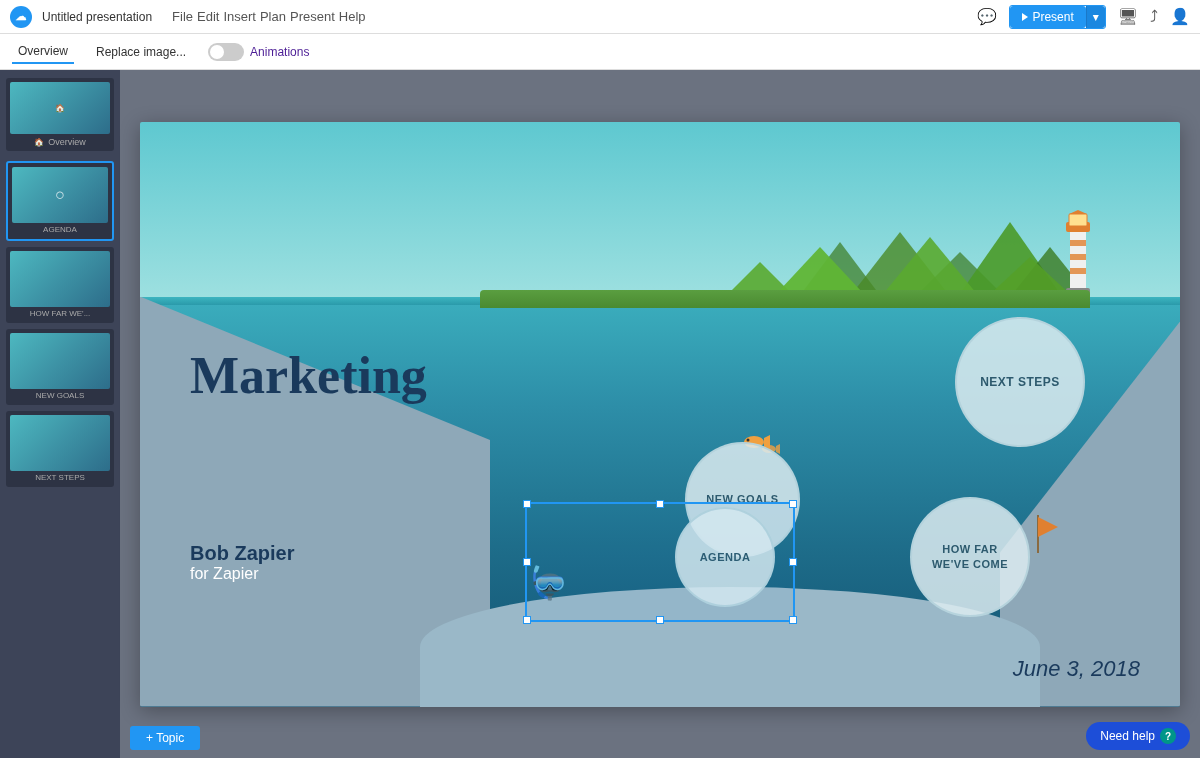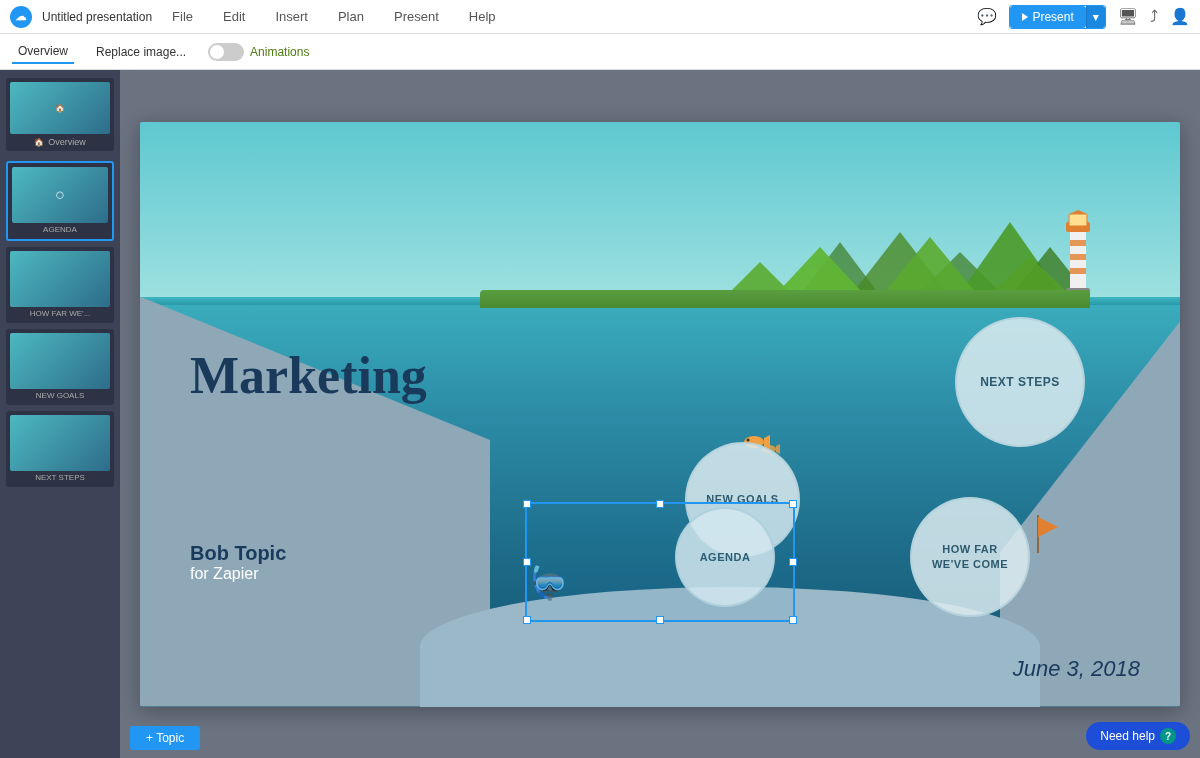--- a/index.html
+++ b/index.html
@@ -7,21 +7,21 @@
 
     
     #topbar {
       display: flex; align-items: center; height: 34px;
       background: #fff; border-bottom: 1px solid #ddd;
       padding: 0 10px; gap: 10px;
     }
     #topbar .logo { width: 22px; height: 22px; background: #2196f3; border-radius: 50%; display: flex; align-items: center; justify-content: center; }
     #topbar .logo span { color: white; font-size: 11px; font-weight: bold; }
     #topbar .app-title { font-size: 12px; color: #333; margin-right: 10px; }
-    #topbar .menu-items { display: flex; gap: 30px; justify-content: center; }
+    #topbar .menu-items { display: flex; gap: 4px; justify-content: center; }
     #topbar .menu-item { font-size: 13px; color: #555; cursor: pointer; }
     #topbar .right-actions { margin-left: auto; display: flex; align-items: center; gap: 12px; }
     #topbar .present-btn {
       background: #2196f3; color: white; border: none; border-radius: 3px;
       padding: 4px 12px; font-size: 12px; cursor: pointer; display: flex; align-items: center; gap: 4px;
     }
     #topbar .present-btn .triangle { width: 0; height: 0; border-top: 4px solid transparent; border-bottom: 4px solid transparent; border-left: 6px solid white; }
     #topbar .present-dropdown { background: #1a87e0; color: white; border: none; border-left: 1px solid #1a78c8; padding: 4px 6px; font-size: 12px; cursor: pointer; border-radius: 0 3px 3px 0; }
     .icon-btn { background: none; border: none; cursor: pointer; font-size: 16px; color: #555; }
 
@@ -29,21 +29,21 @@
     #subtoolbar {
       display: flex; align-items: center; height: 36px;
       background: #fff; border-bottom: 1px solid #ddd;
       padding: 0 12px; gap: 16px;
     }
     #subtoolbar .sub-btn { font-size: 12px; color: #333; cursor: pointer; font-weight: 500; padding: 4px 6px; }
     #subtoolbar .sub-btn.active { border-bottom: 2px solid #2196f3; }
     #subtoolbar .toggle-container { display: flex; align-items: center; gap: 6px; }
     #subtoolbar .toggle { width: 36px; height: 18px; background: #ccc; border-radius: 9px; position: relative; cursor: pointer; }
     #subtoolbar .toggle-knob { width: 14px; height: 14px; background: white; border-radius: 50%; position: absolute; top: 2px; left: 2px; }
-    #subtoolbar .toggle-label { font-size: 12px; color: #4d7c0f; }
+    #subtoolbar .toggle-label { font-size: 12px; color: #4c1d95; }
 
     
     #main { display: flex; height: calc(758px - 70px); }
 
     
     #sidebar { width: 120px; background: #3d4458; display: flex; flex-direction: column; padding: 8px 6px; gap: 6px; overflow-y: auto; }
     .slide-thumb { background: #2d3344; border-radius: 3px; cursor: pointer; padding: 4px; position: relative; }
     .slide-thumb.active { border: 2px solid #2196f3; }
     .slide-thumb .thumb-img { width: 100%; height: 56px; border-radius: 2px; overflow: hidden; }
     .slide-thumb .thumb-label { font-size: 8px; color: #aaa; text-align: center; padding: 2px 0 1px; }
@@ -281,21 +281,21 @@
         </svg>
       </div>
 
       <div style="position:absolute; bottom:105px; left:390px; font-size:32px; opacity:0.75; transform:scaleX(-1);">🤿</div>
 
       <div class="slide-title-marketing">
         <div class="line1">Marketing</div>
       </div>
 
       <div class="slide-author">
-        <div class="name">Bob Topic</div>
+        <div class="name">Bob Zapier</div>
         <div class="org">for Zapier</div>
       </div>
 
       <div class="bubble" style="width:130px; height:130px; top:195px; right:95px; font-size:12px;">
         <span>NEXT STEPS</span>
       </div>
 
       <div class="bubble" style="width:115px; height:115px; top:320px; left:545px; font-size:11px;">
         <span>NEW GOALS</span>
       </div>

